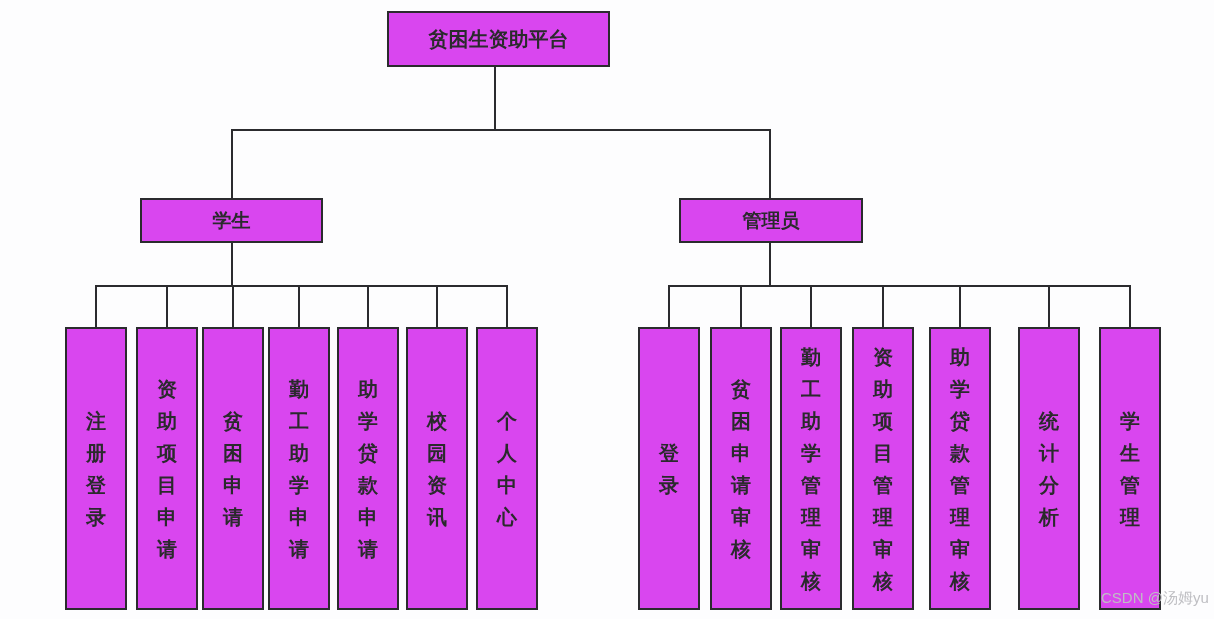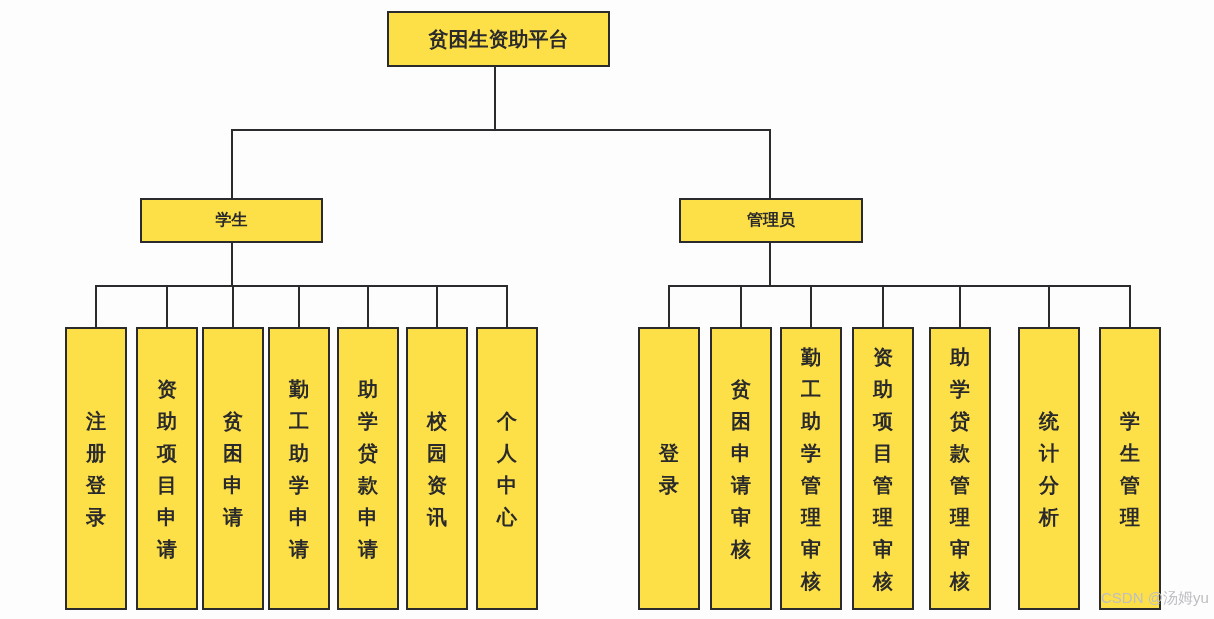--- a/index.html
+++ b/index.html
@@ -11,30 +11,30 @@
     position: relative;
     width: 1214px;
     height: 619px;
     background: var(--bg, #fdfdfe);
     font-family: "Liberation Sans", "DejaVu Sans", sans-serif;
     color: var(--text, #2a2a2c);
     overflow: hidden;
   }
   .box {
     position: absolute;
-    background: #fde047;
+    background: #d946ef;
     border: 2px solid var(--line, #2b2b2e);
     box-sizing: border-box;
     display: flex;
     align-items: center;
     justify-content: center;
     font-weight: bold;
   }
   .root-box  { left: 387px; top: 11px;  width: 223px; height: 56px; font-size: 20px; }
-  .branch-box { font-size: 16px; }
+  .branch-box { font-size: 19px; }
   .branch-student { left: 140px; top: 198px; width: 183px; height: 45px; }
   .branch-admin   { left: 679px; top: 198px; width: 184px; height: 45px; }
   .leaf {
     flex-direction: column;
     gap: 12px;
     font-size: 20px;
     line-height: 1;
     top: 327px;
     width: 62px;
     height: 283px;

